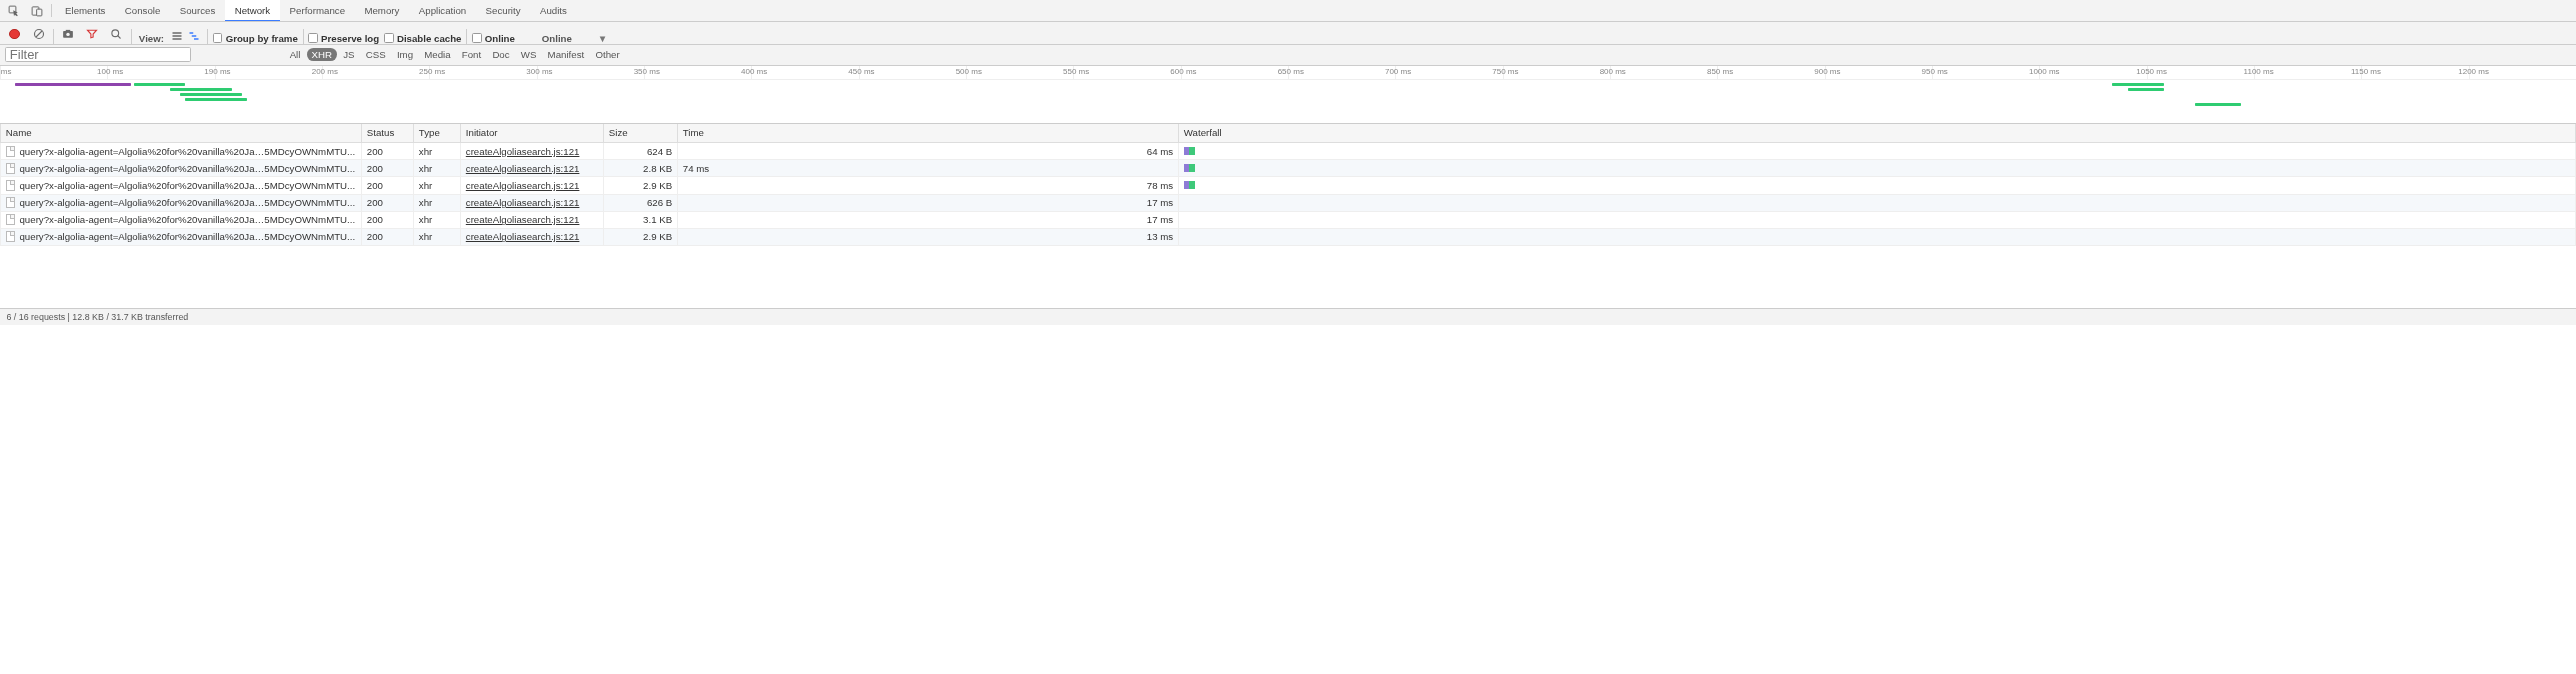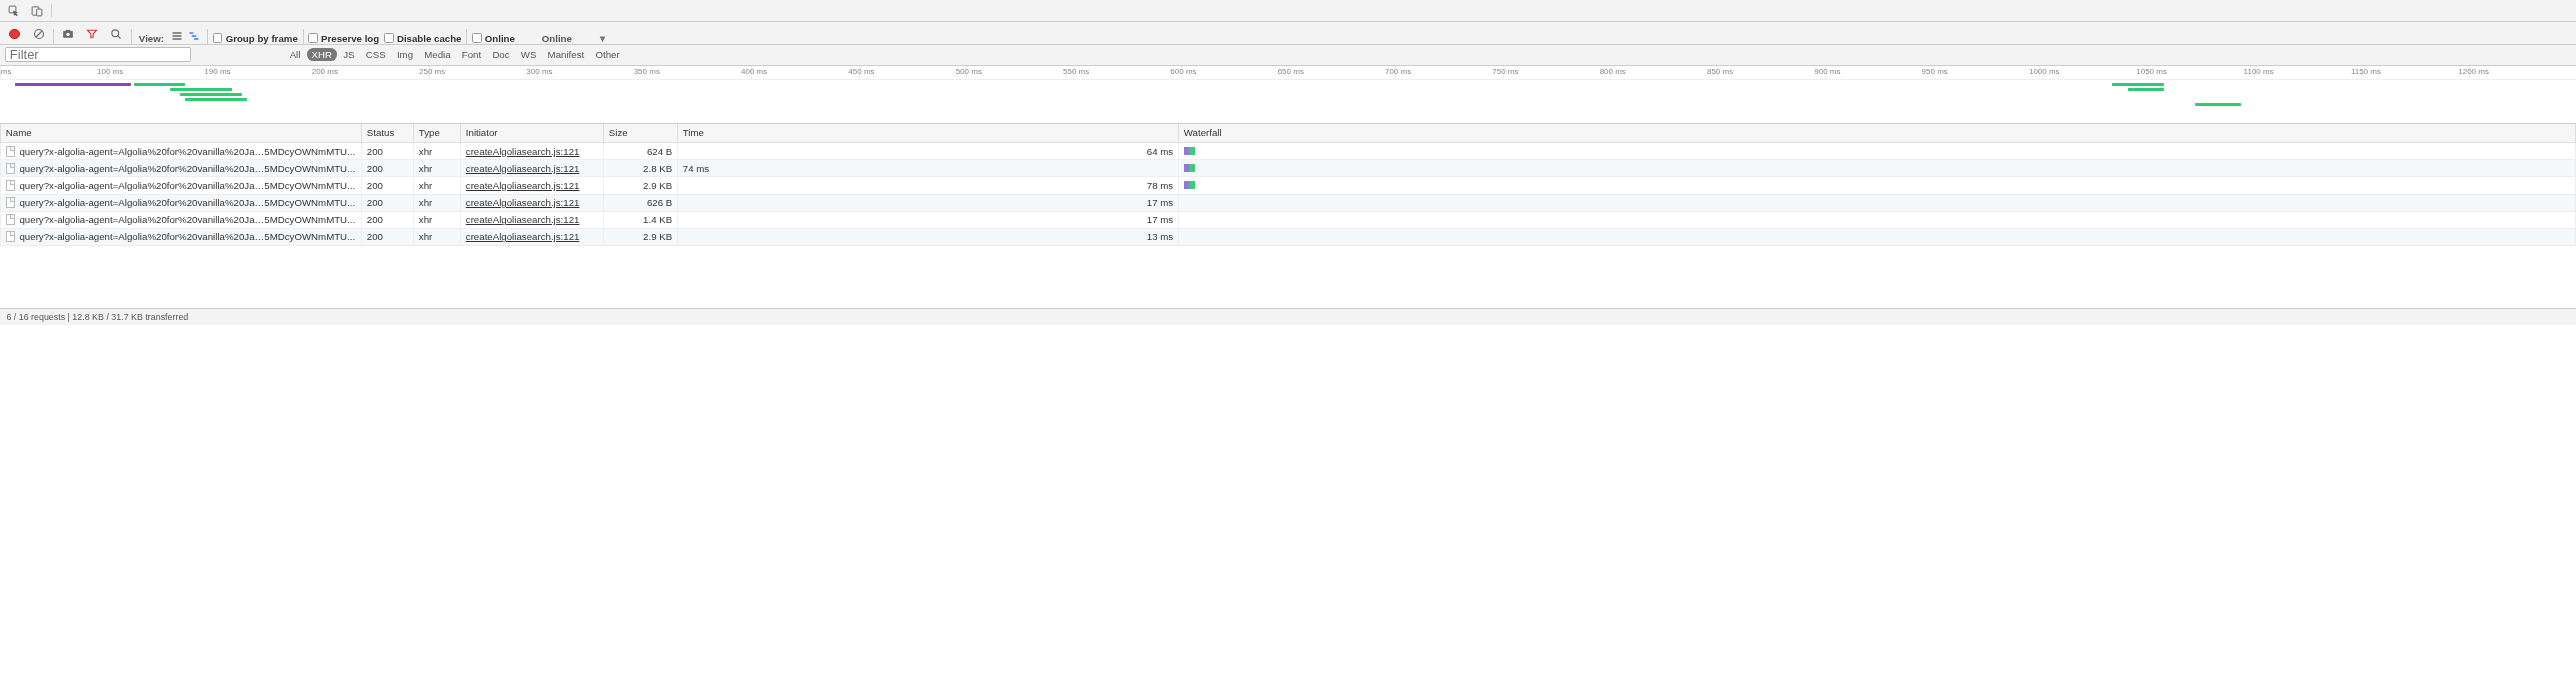--- a/index.html
+++ b/index.html
@@ -80,20 +80,31 @@
         <path d="M7 7 l6 3 -2 1 2 3 -1 1 -3-2 -1 2 z" fill="#666" stroke="none"></path>
       </svg>
   </div>
   <div class="tab-icon-btn">
     <svg viewBox="0 0 16 16">
         <rect x="1.5" y="2.5" width="9" height="11" rx="1"></rect>
         <rect x="7.5" y="5.5" width="7" height="9" rx="1" fill="#f3f3f3"></rect>
       </svg>
   </div>
   <div class="tab-sep"></div>
+  <div id="tabs-holder" style="display:flex">
+      <div class="tab">Elements</div>
+      <div class="tab">Console</div>
+      <div class="tab">Sources</div>
+      <div class="tab active">Network</div>
+      <div class="tab">Performance</div>
+      <div class="tab">Memory</div>
+      <div class="tab">Application</div>
+      <div class="tab">Security</div>
+      <div class="tab">Audits</div>
+    </div>
 </div>
 
 <div class="toolbar">
   <div class="tool-icon">
       <div class="record-dot"></div>
     </div>
   <div class="tool-icon">
       <svg viewBox="0 0 16 16">
         <circle cx="8" cy="8" r="6"></circle>
         <line x1="4" y1="12" x2="12" y2="4"></line>
@@ -364,21 +375,21 @@
         <tr>
           <td>
             <div class="name-cell">
               <span class="file-ico"></span>
               <span>query?x-algolia-agent=Algolia%20for%20vanilla%20Ja…5MDcyOWNmMTU...</span>
             </div>
           </td>
           <td>200</td>
           <td>xhr</td>
           <td><span class="initiator-link">createAlgoliasearch.js:121</span></td>
-          <td style="text-align:right">1.4 KB</td>
+          <td style="text-align:right">3.1 KB</td>
           <td style="text-align:right">17 ms</td>
           <td></td>
         </tr>
         <tr class="even">
           <td>
             <div class="name-cell">
               <span class="file-ico"></span>
               <span>query?x-algolia-agent=Algolia%20for%20vanilla%20Ja…5MDcyOWNmMTU...</span>
             </div>
           </td>

